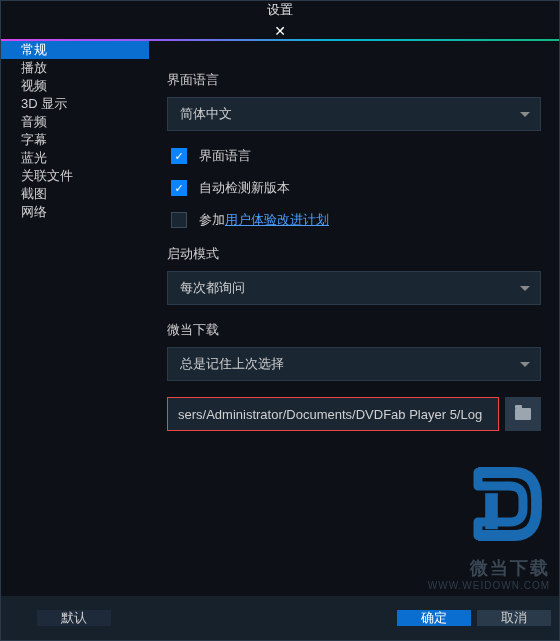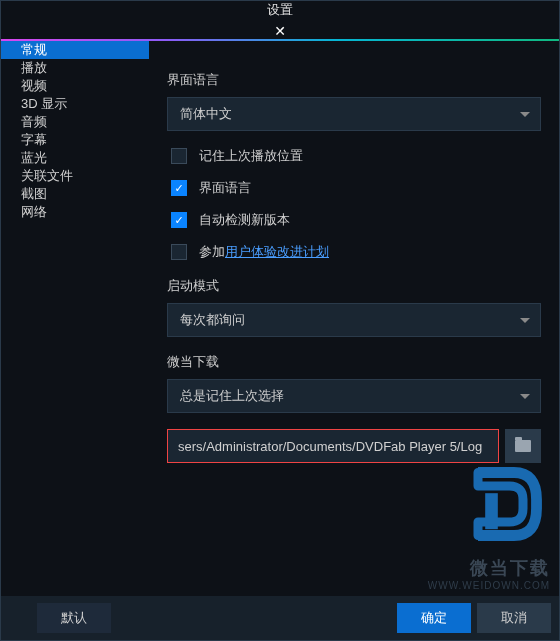--- a/index.html
+++ b/index.html
@@ -160,21 +160,21 @@
   border-radius: 1px 1px 0 0;
 }
 .footer {
   height: 44px;
   background: #17212b;
   display: flex;
   align-items: center;
   padding: 0 8px;
 }
 .btn {
-  height: 30px;
+  height: 16px;
   padding: 0 24px;
   display: flex;
   align-items: center;
   justify-content: center;
   color: #d0d0d0;
   cursor: pointer;
   font-size: 13px;
 }
 .btn-default {
   background: #1e2a3a;
@@ -250,24 +250,20 @@
     </div>
     <div class="main">
 
       <div class="section-label">界面语言</div>
       <div class="select-box">
         <span>简体中文</span>
         <span class="chevron"></span>
       </div>
 
       <div class="checkbox-row">
-        <span class="chk"></span>
-        <span class="chk-label">记住上次播放位置</span>
-      </div>
-      <div class="checkbox-row">
         <span class="chk checked"></span>
         <span class="chk-label">界面语言</span>
       </div>
       <div class="checkbox-row">
         <span class="chk checked"></span>
         <span class="chk-label">自动检测新版本</span>
       </div>
       <div class="checkbox-row">
         <span class="chk"></span>
         <span class="chk-label">参加</span>

